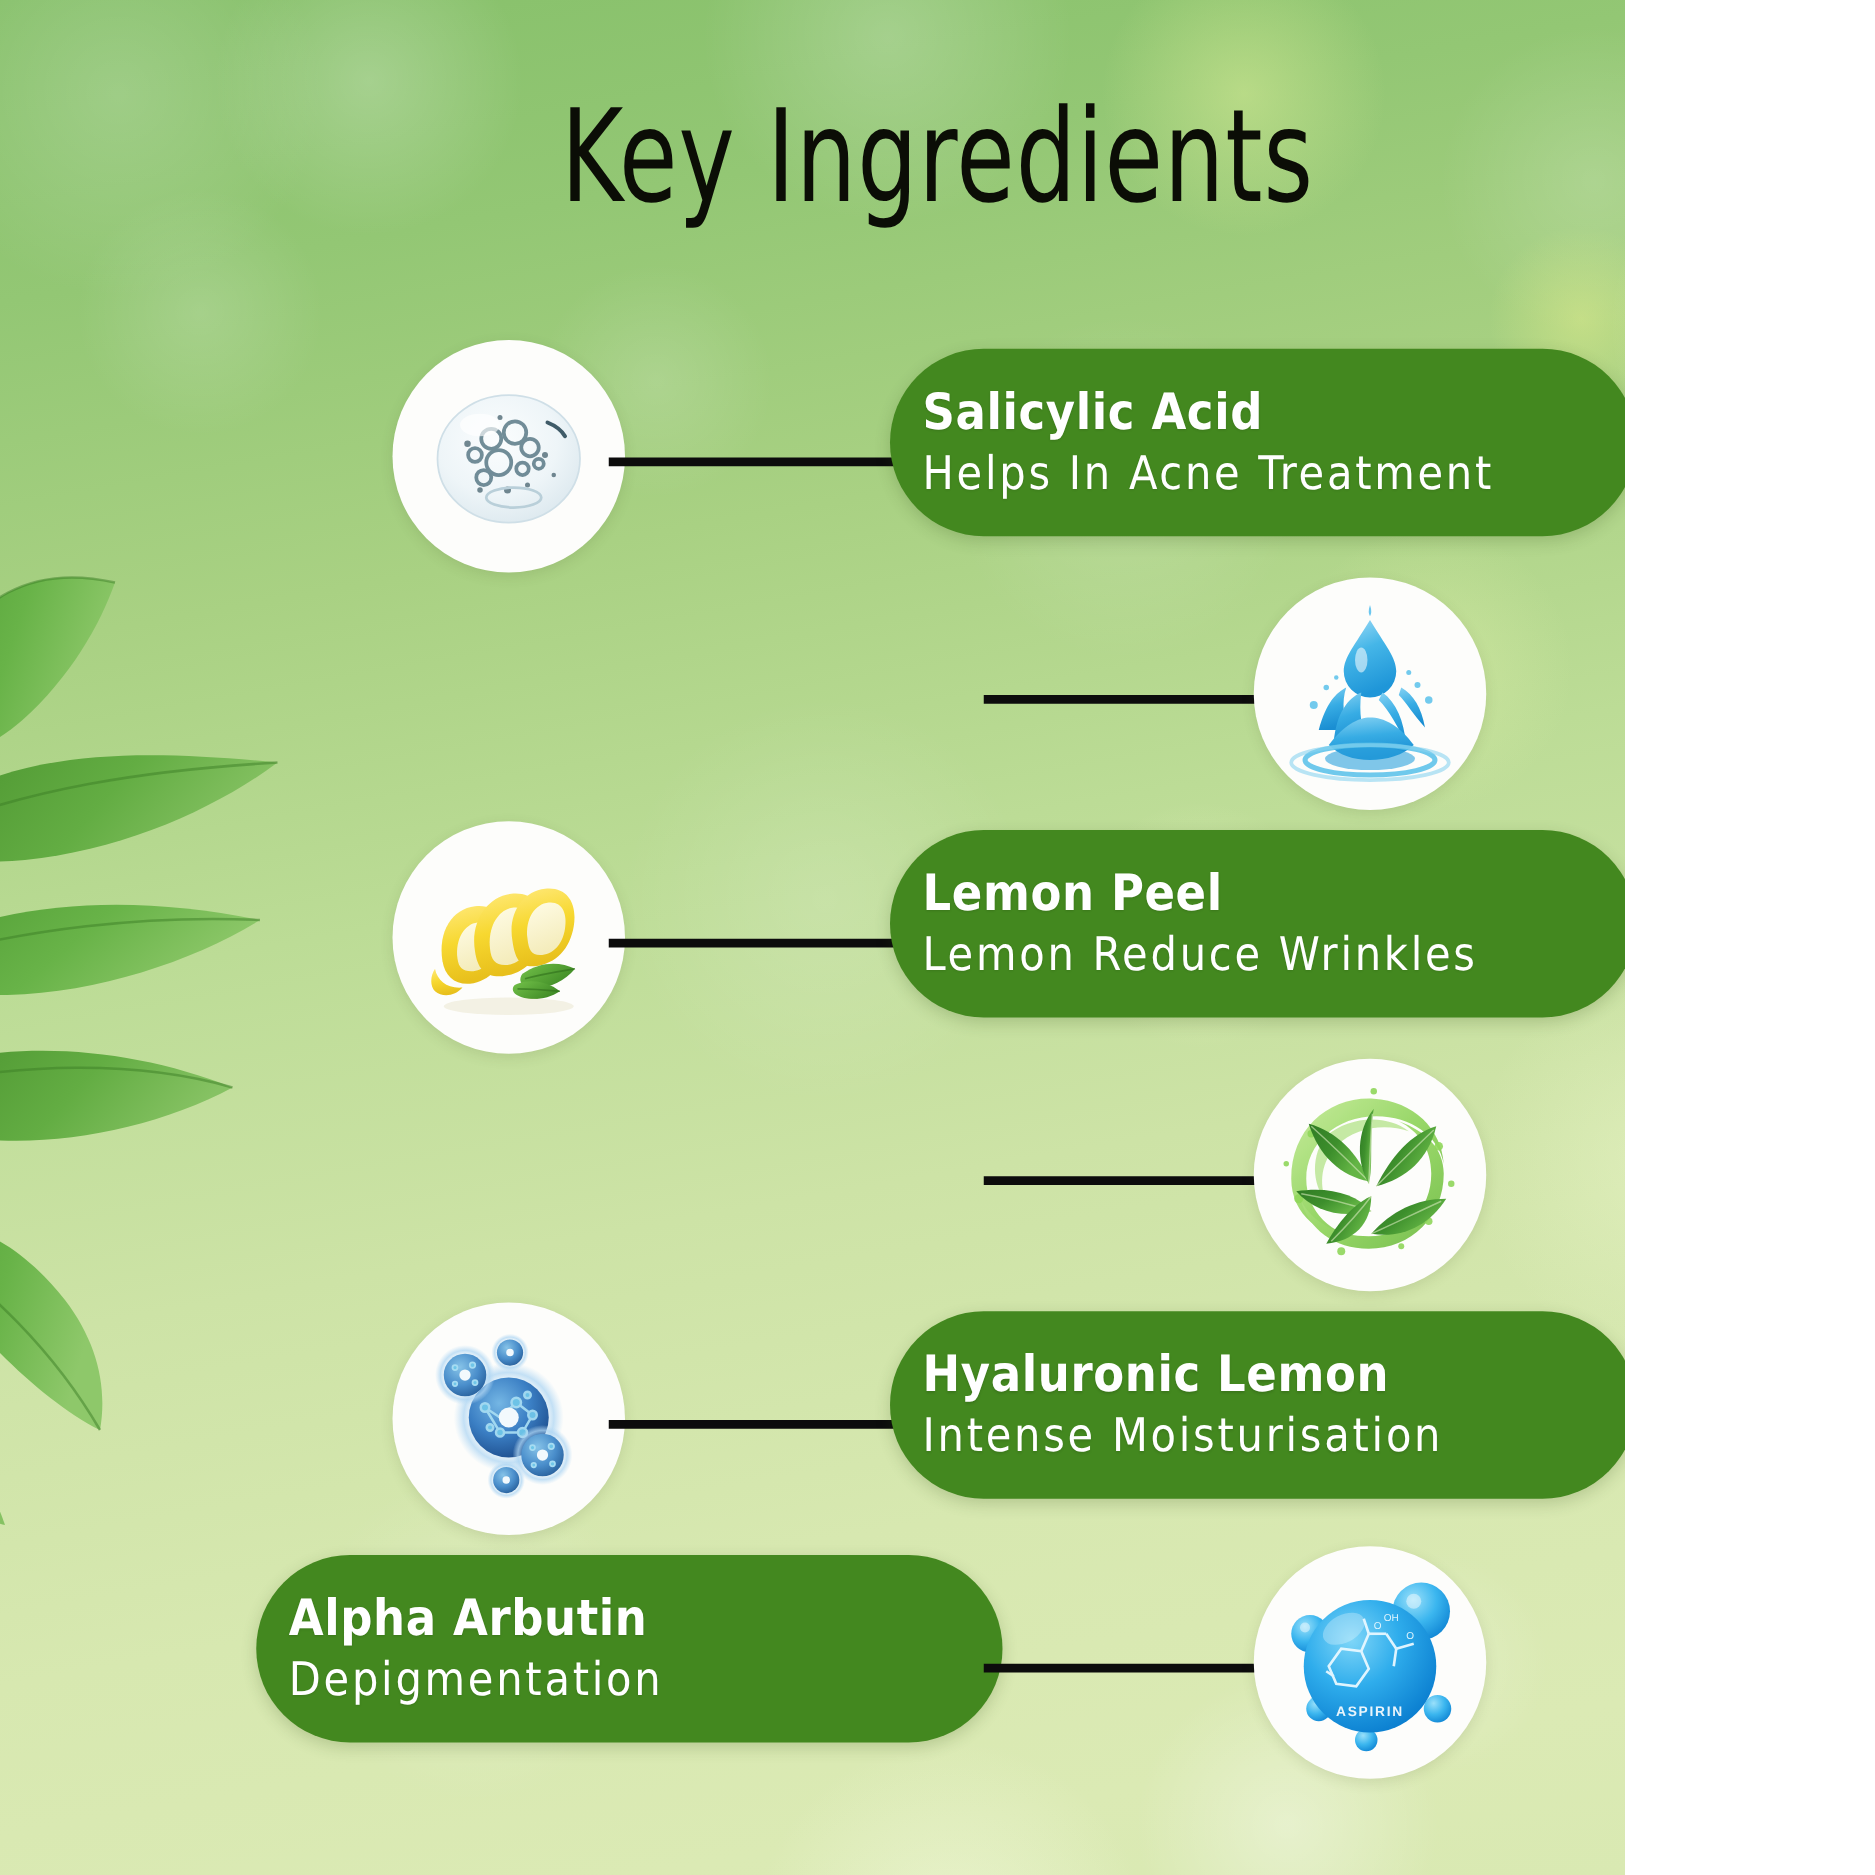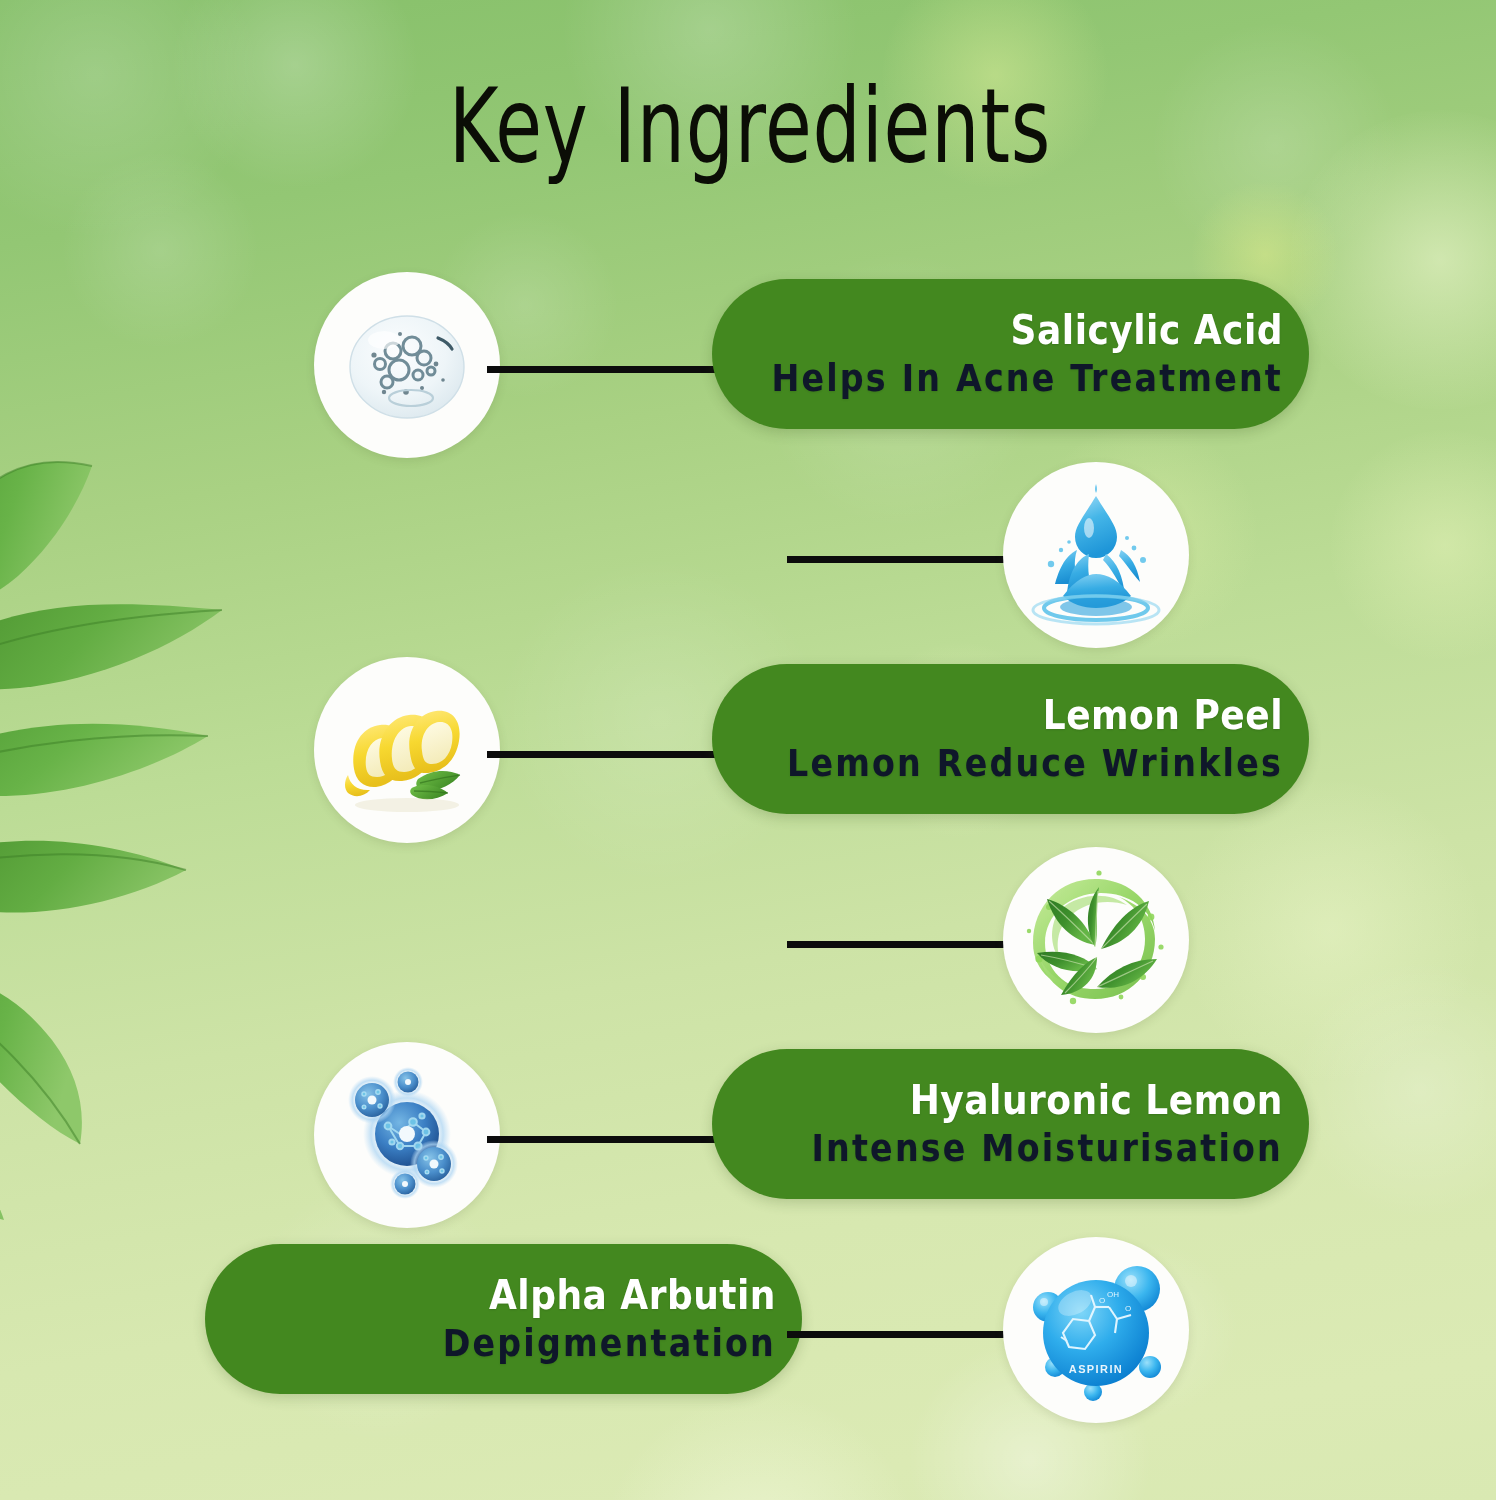--- a/index.html
+++ b/index.html
@@ -2,21 +2,21 @@
 <html><head>
 <meta charset="utf-8">
 <style>
   html,body{margin:0;padding:0;}
   body{
     width:1500px;height:1500px;overflow:hidden;
     font-family:"DejaVu Sans Condensed","Liberation Sans",sans-serif;
   }
 
   #canvas{
-    position:relative;width:1496px;height:1500px;overflow:hidden;
+    position:relative;width:1300px;height:1500px;overflow:hidden;
     background:
       linear-gradient(170deg,
         #86c06a 0%,
         #93c774 14%,
         #a9d183 30%,
         #bcdc96 46%,
         #cde3a6 62%,
         #d7e8b0 78%,
         #dbeab4 92%,
         #d9e9b2 100%);
@@ -51,30 +51,30 @@
     box-shadow:0 3px 10px rgba(60,80,30,.13);
     overflow:hidden;
   }
   .circle svg{position:absolute;left:0;top:0;width:186px;height:186px;}
 
   .pill{
     position:absolute;top:9px;width:597px;height:150px;
     border-radius:76px;background:#43881f;
     box-shadow:0 4px 13px rgba(40,70,15,.20);
     display:flex;flex-direction:column;
-    align-items:flex-end;justify-content:center;
+    align-items:flex-start;justify-content:center;
     box-sizing:border-box;padding:0 26px;
   }
   .pill .t{
     color:#ffffff;font-weight:700;font-size:40px;line-height:1.05;
     letter-spacing:.5px;white-space:nowrap;
     text-shadow:0 1px 2px rgba(0,0,0,.13);
   }
   .pill .s{
-    color:#0f172a;font-weight:700;font-size:37px;line-height:1.12;
+    color:#ffffff;font-weight:400;font-size:37px;line-height:1.12;
     letter-spacing:2.2px;white-space:nowrap;margin-top:7px;
     text-shadow:0 1px 2px rgba(0,0,0,.10);
   }
 
   
   .row.icon-left  .circle{left:314px;}
   .row.icon-left  .line  {left:487px;width:232px;}
   .row.icon-left  .pill  {left:712px;}
 
   

